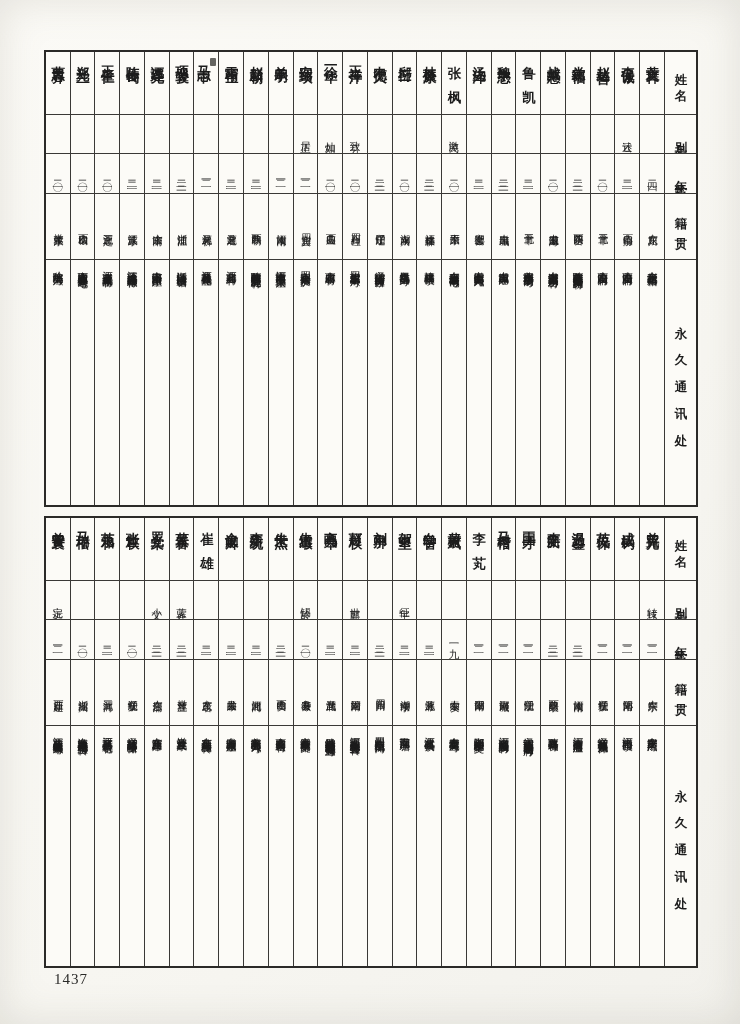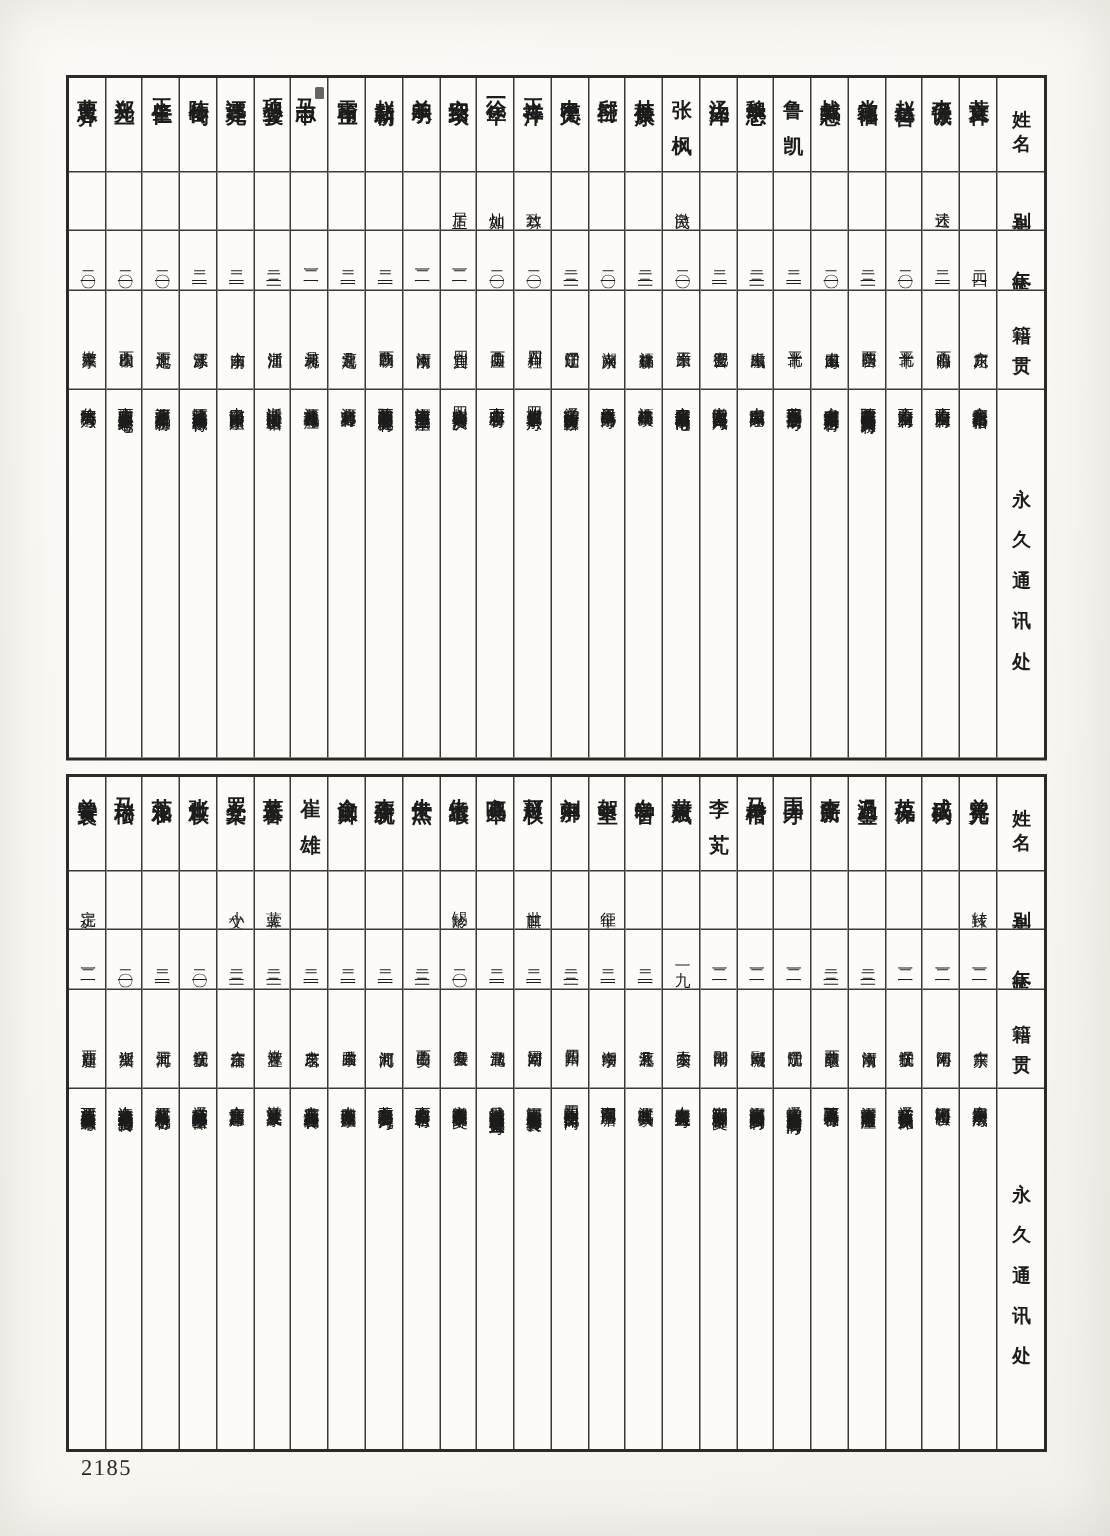--- a/index.html
+++ b/index.html
@@ -948,14 +948,14 @@
           <span class="vtext age-txt">二一</span>
         </div>
     <div class="cell row-origin">
           <span class="vtext origin-txt">江西新建</span>
         </div>
     <div class="cell row-address">
           <span class="vtext addr-txt">江西省新建县生米镇曾和顺米号</span>
         </div>
   </div>
     </section>
-  <div class="page-number">2185</div>
+  <div class="page-number">1437</div>
 </div>
 
 </body></html>

